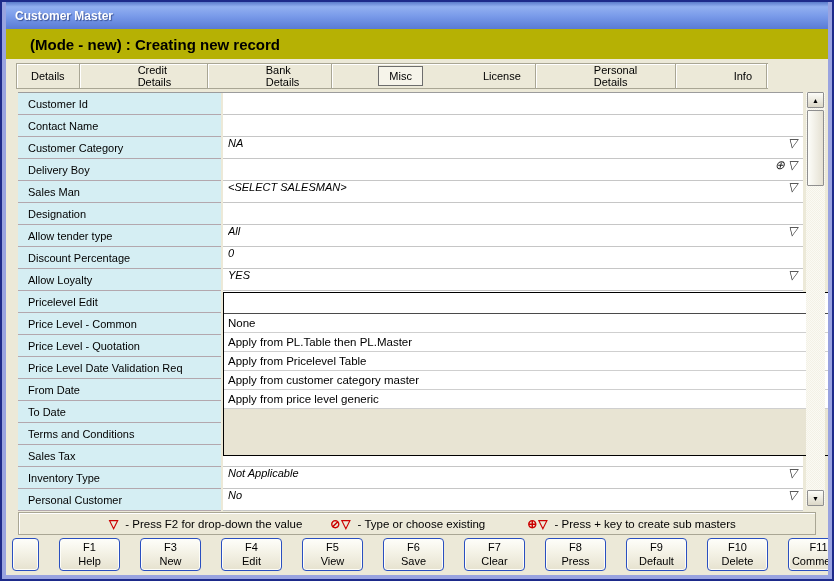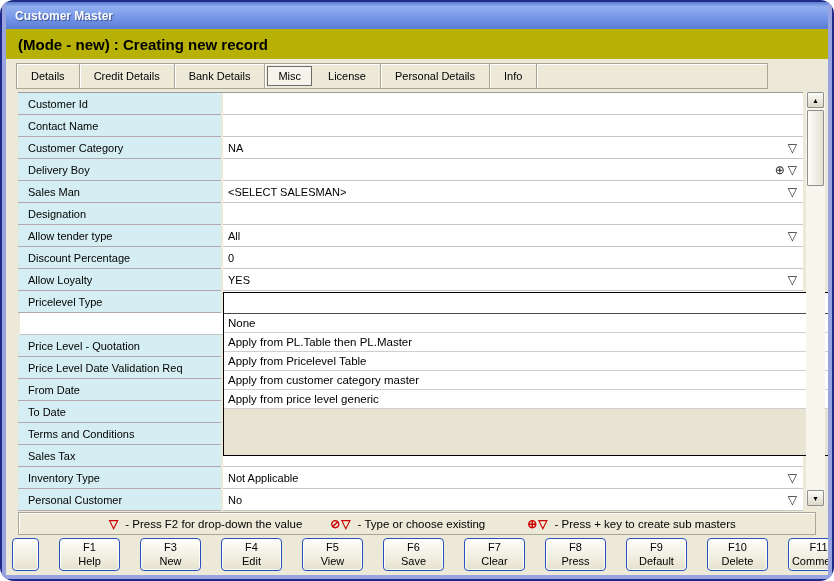--- a/index.html
+++ b/index.html
@@ -1,40 +1,40 @@
 <!DOCTYPE html>
 <html><head>
 <meta charset="utf-8">
 <style>
   html,body{margin:0;padding:0;background:#fff;}
   .frame{position:relative;width:834px;height:581px;background:#1d2a8a;
-         font-family:"Liberation Sans",sans-serif;overflow:hidden;border-radius:14px;}
+         font-family:"Liberation Sans",sans-serif;overflow:hidden;}
   .edge{position:absolute;inset:2px;background:#99a3e0;}
   .panel{position:absolute;left:4px;right:4px;top:0;bottom:4px;background:#ece9d8;overflow:hidden;}
 
   .titlebar{position:absolute;left:0;top:0;right:0;height:27px;
     background:linear-gradient(180deg,#5b7ccb 0%,#92b0f0 18%,#7b9cea 50%,#6688de 80%,#5a7bd4 100%);
     color:#fff;font-weight:bold;font-size:12px;display:flex;align-items:center;padding-left:9px;box-sizing:border-box;
     text-shadow:1px 1px 1px rgba(20,40,100,.6);}
   .banner{position:absolute;left:0;top:27px;right:0;height:30px;background:#b6b104;
-    color:#000;font-weight:bold;font-size:15px;display:flex;align-items:center;padding-left:12px;box-sizing:border-box;}
+    color:#000;font-weight:bold;font-size:15px;display:flex;align-items:center;padding-left:24px;box-sizing:border-box;}
 
   .tabstrip{position:absolute;left:10px;top:61px;width:752px;height:26px;box-sizing:border-box;
-    border:1px solid #a9a694;box-shadow:inset 1px 1px 0 #fff;display:flex;align-items:stretch;background:#ece9d8;}
+    border:1px solid #a9a694;box-shadow:inset 1px 1px 0 #fff;display:flex;align-items:stretch;background:#ece9d8;gap:44px;}
   .tab{display:flex;align-items:center;padding:0 14px;font-size:11px;color:#000;
     border-right:1px solid #a9a694;box-shadow:1px 0 0 #fff;cursor:default;}
   .tab.active{border:1px solid #6d6d6d;box-shadow:none;background:#f6f4ea;margin:2px 2px;padding:8px 10px;}
 
   .grid{position:absolute;left:12px;top:90px;width:785px;border-top:1px solid #9c9c9c;}
   .row{display:flex;height:22px;}
   .cell-label{width:203px;background:#d5eef3;border-bottom:1px solid #b3a7ad;
     font-size:11px;color:#000;display:flex;align-items:center;padding-left:10px;box-sizing:border-box;}
   .cell-gap{width:2px;}
   .cell-value{flex:1;background:#fff;border-bottom:1px solid #c6c6c6;font-size:11px;color:#000;
-    display:flex;align-items:center;padding:0 6px 0 5px;box-sizing:border-box;}
+    display:flex;align-items:flex-start;padding:0 6px 0 5px;box-sizing:border-box;font-style:italic;}
   .cell-value .val{flex:1;white-space:nowrap;overflow:hidden;}
   .row-icon{font-size:12px;color:#222;line-height:1;margin-left:3px;cursor:pointer;}
 
   .dropdown{position:absolute;left:217px;top:290px;width:678px;height:164px;box-sizing:border-box;
     border:1px solid #000;background:#e8e4d3;display:flex;flex-direction:column;}
   .dd-editor{height:20px;background:#fff;border-bottom:1px solid #4a4a4a;}
   .dd-item{height:18px;background:#fff;border-bottom:1px solid #cfcfcf;font-size:11.5px;color:#000;
     display:flex;align-items:center;padding-left:4px;cursor:default;}
   .dd-filler{flex:1;background:#e8e4d3;}
 
@@ -151,27 +151,28 @@
           </div>
           <div class="row">
             <div class="cell-label">Allow Loyalty</div>
             <div class="cell-gap"></div>
             <div class="cell-value">
               <span class="val">YES</span>
               <span class="row-icon">▽</span>
             </div>
           </div>
           <div class="row">
-            <div class="cell-label">Pricelevel Type</div>
-            <div class="cell-gap"></div>
-            <div class="cell-value">
-              <span class="val"></span>
-            </div>
-          </div>
-          <div class="row">
+            <div class="cell-label">Pricelevel Edit</div>
+            <div class="cell-gap"></div>
+            <div class="cell-value">
+              <span class="val"></span>
+            </div>
+          </div>
+          <div class="row">
+            <div class="cell-label">Price Level - Common</div>
             <div class="cell-gap"></div>
             <div class="cell-value">
               <span class="val"></span>
             </div>
           </div>
           <div class="row">
             <div class="cell-label">Price Level - Quotation</div>
             <div class="cell-gap"></div>
             <div class="cell-value">
               <span class="val"></span>

